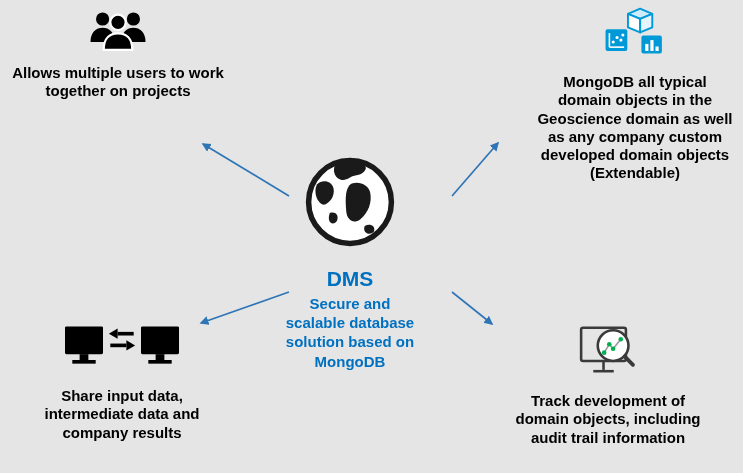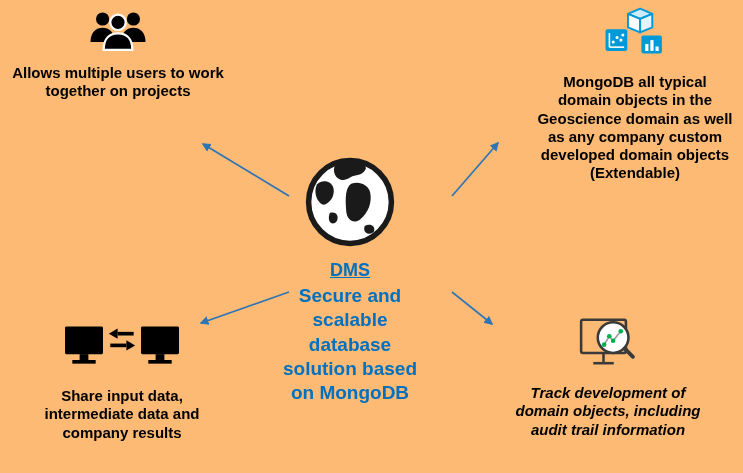--- a/index.html
+++ b/index.html
@@ -2,21 +2,21 @@
 <html><head>
 <meta charset="utf-8">
 <style>
   * { margin: 0; padding: 0; box-sizing: border-box; }
   html, body { background: #ffffff; }
   body { font-family: "Liberation Sans", sans-serif; }
   .canvas {
     position: relative;
     width: 743px;
     height: 473px;
-    background: #fdba74;
+    background: #e5e5e5;
     overflow: hidden;
   }
   .arrows-layer {
     position: absolute;
     left: 0; top: 0;
     width: 743px; height: 473px;
     pointer-events: none;
   }
   .node {
     position: absolute;
@@ -33,41 +33,40 @@
     font-size: 15px;
     line-height: 1.22;
     color: #000000;
   }
   .node-top-left    { left: 12px;  top: 8px;   width: 212px; }
   .node-top-left .icon    { margin-bottom: 12px; }
   .node-top-right   { left: 537px; top: 6px;   width: 196px; }
   .node-top-right .icon   { margin-bottom: 18px; }
   .node-bottom-left { left: 33px;  top: 322px; width: 178px; }
   .node-bottom-left .icon { margin-bottom: 8px; }
-  .node-bottom-right{ left: 505px; top: 312px; width: 206px; font-style: italic; }
+  .node-bottom-right{ left: 505px; top: 320px; width: 206px; }
   .node-bottom-right .icon{ margin-bottom: 8px; }
 
   .center-node {
     position: absolute;
     left: 272px; top: 156px;
     width: 156px;
     text-align: center;
   }
   .center-node .globe-wrap { display: flex; justify-content: center; }
   .center-title {
     color: #0070C0;
     font-weight: bold;
-    font-size: 18px;
-    margin-top: 12px;
-    text-decoration: underline;
+    font-size: 21px;
+    margin-top: 19px;
   }
   .center-sub {
     color: #0070C0;
     font-weight: bold;
-    font-size: 19px;
+    font-size: 15px;
     line-height: 1.28;
     width: 140px;
     margin: 3px auto 0;
   }
 </style>
 </head>
 <body>
 
 <div class="canvas">
 

